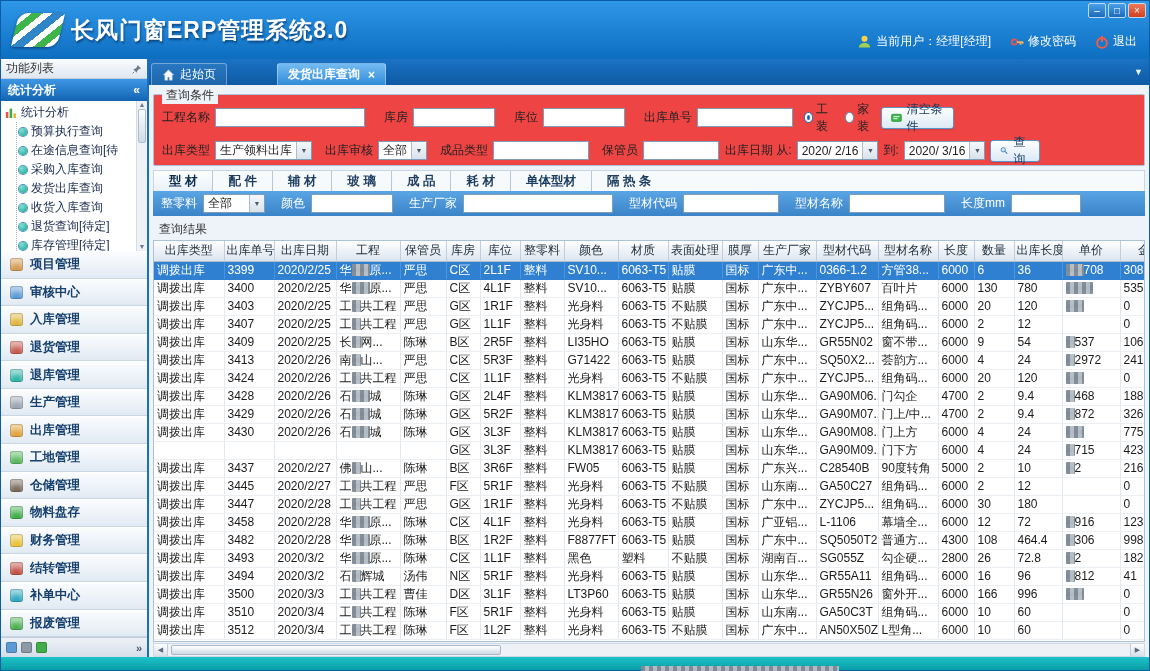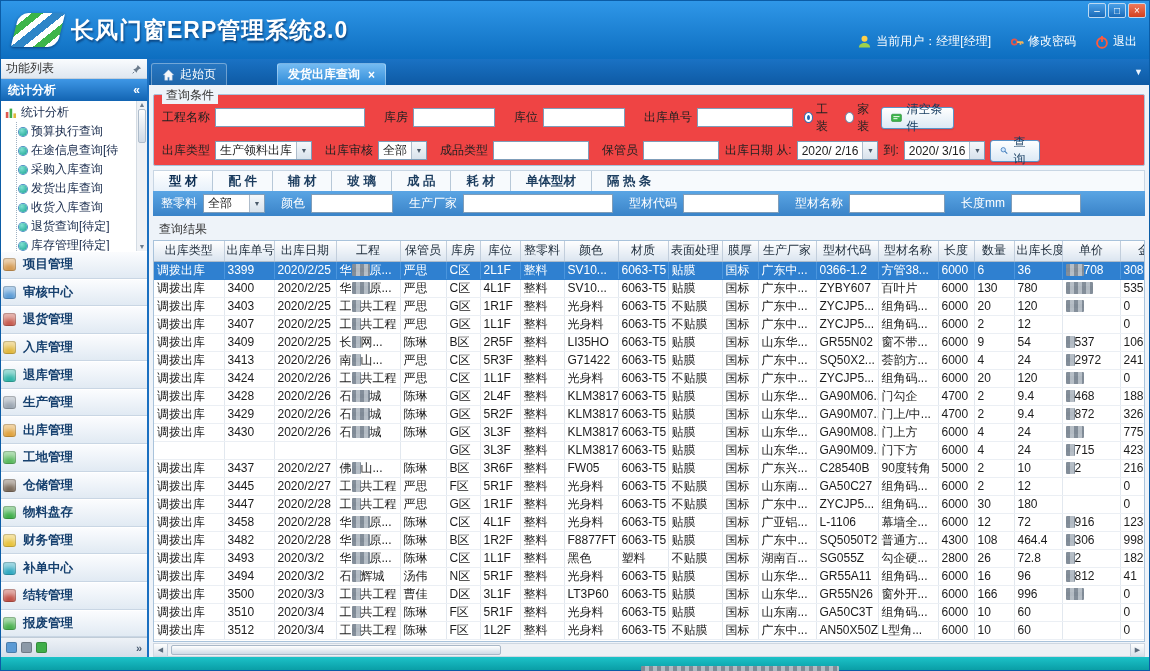--- a/index.html
+++ b/index.html
@@ -29,21 +29,21 @@
   .sb-section{height:22px;flex:0 0 22px;background:linear-gradient(#3e97e6,#1264b2);color:#fff;font-size:12px;font-weight:bold;
     display:flex;align-items:center;justify-content:space-between;padding:0 7px;}
   .tree{height:150px;flex:0 0 150px;background:#fff;position:relative;overflow:hidden;padding:2px 12px 0 4px;}
   .tree-root{display:flex;align-items:center;gap:4px;font-size:12px;color:#15284a;height:19px;}
   .tree-kids{margin-left:11px;border-left:1px dotted #9fb0c2;padding-left:2px;}
   .tree-item{display:flex;align-items:center;gap:4px;font-size:12px;color:#15284a;height:19px;white-space:nowrap;cursor:default;}
   .tdot{width:8px;height:8px;border-radius:50%;flex:0 0 8px;background:radial-gradient(circle at 35% 30%,#7fe0d2,#17a392);box-shadow:0 0 0 1px #4e8ec4;}
   .vscroll{position:absolute;right:0;top:0;bottom:0;width:11px;background:#eef1f5;border-left:1px solid #d4dce4;font-size:7px;color:#6b7c8e;text-align:center;}
   .vscroll .thumb{margin:1px;height:34px;background:linear-gradient(#fdfefe,#cfdae6);border:1px solid #aebccb;border-radius:2px;}
   .accordion{flex:1;display:flex;flex-direction:column;min-height:0;}
-  .acc-item{flex:1;display:flex;align-items:center;gap:7px;padding-left:2px;font-size:12.5px;font-weight:bold;color:#16406e;
+  .acc-item{flex:1;display:flex;align-items:center;gap:7px;padding-left:9px;font-size:12.5px;font-weight:bold;color:#16406e;
     background:linear-gradient(#fbfcfe,#e1eaf3);border-top:1px solid #fff;border-bottom:1px solid #c9d6e4;cursor:default;}
   .aicon{width:13px;height:13px;border-radius:3px;display:inline-block;flex:0 0 13px;
     box-shadow:inset 0 0 0 1px rgba(0,0,0,.18),inset 0 6px 5px rgba(255,255,255,.55);}
   .sb-foot{height:20px;flex:0 0 20px;background:linear-gradient(#eef2f7,#d4dee9);border-top:1px solid #c0ccd8;
     display:flex;align-items:center;gap:4px;padding:0 5px;font-size:11px;color:#44586e;}
   .mini{width:11px;height:11px;border-radius:2px;display:inline-block;box-shadow:inset 0 0 0 1px rgba(0,0,0,.2);}
   .sb-foot .more{margin-left:auto;font-weight:bold;}
 
   
   .content{flex:1;display:flex;flex-direction:column;min-width:0;min-height:0;}
@@ -201,28 +201,28 @@
       <div class="accordion">
           <div class="acc-item">
             <i class="aicon" style="background:#d49a52"></i>
             <span>项目管理</span>
           </div>
           <div class="acc-item">
             <i class="aicon" style="background:#5b9bd5"></i>
             <span>审核中心</span>
           </div>
           <div class="acc-item">
+            <i class="aicon" style="background:#e0b73c"></i>
+            <span>入库管理</span>
+          </div>
+          <div class="acc-item">
             <i class="aicon" style="background:#c65b4e"></i>
             <span>退货管理</span>
           </div>
           <div class="acc-item">
-            <i class="aicon" style="background:#e0b73c"></i>
-            <span>入库管理</span>
-          </div>
-          <div class="acc-item">
             <i class="aicon" style="background:#2fb4a8"></i>
             <span>退库管理</span>
           </div>
           <div class="acc-item">
             <i class="aicon" style="background:#9aa5b1"></i>
             <span>生产管理</span>
           </div>
           <div class="acc-item">
             <i class="aicon" style="background:#e0a23c"></i>
             <span>出库管理</span>
@@ -237,26 +237,26 @@
           </div>
           <div class="acc-item">
             <i class="aicon" style="background:#3fae49"></i>
             <span>物料盘存</span>
           </div>
           <div class="acc-item">
             <i class="aicon" style="background:#e8c23a"></i>
             <span>财务管理</span>
           </div>
           <div class="acc-item">
+            <i class="aicon" style="background:#c05046"></i>
+            <span>结转管理</span>
+          </div>
+          <div class="acc-item">
             <i class="aicon" style="background:#2fa8c0"></i>
             <span>补单中心</span>
-          </div>
-          <div class="acc-item">
-            <i class="aicon" style="background:#c05046"></i>
-            <span>结转管理</span>
           </div>
           <div class="acc-item">
             <i class="aicon" style="background:#49b04e"></i>
             <span>报废管理</span>
           </div>
         </div>
       <div class="sb-foot">
         <span class="mini" style="background:#5b9bd5;"></span>
         <span class="mini" style="background:#8c9aa8;"></span>
         <span class="mini" style="background:#3fae49;"></span>

